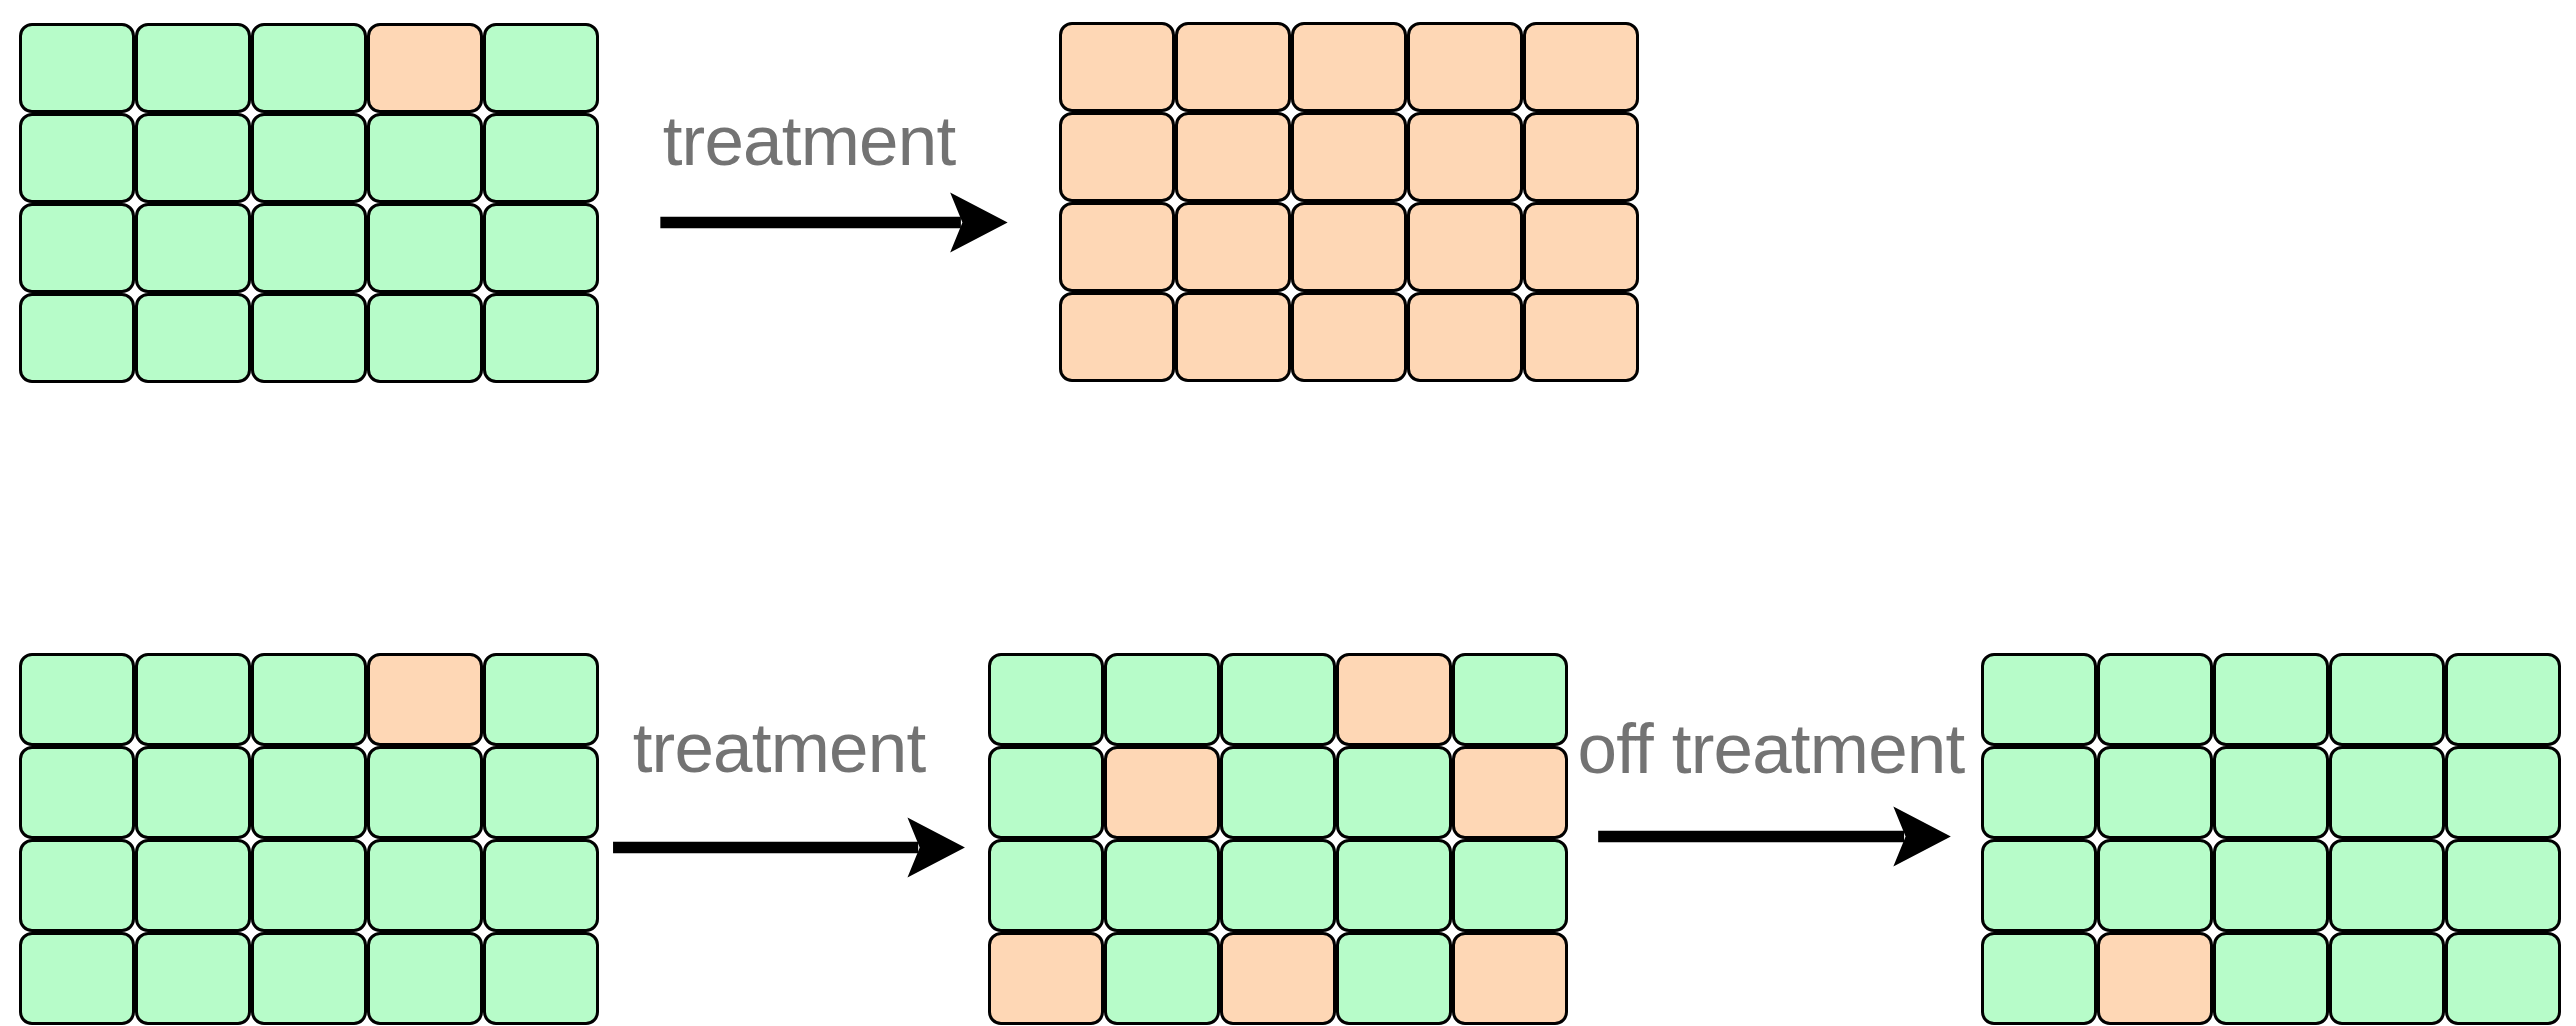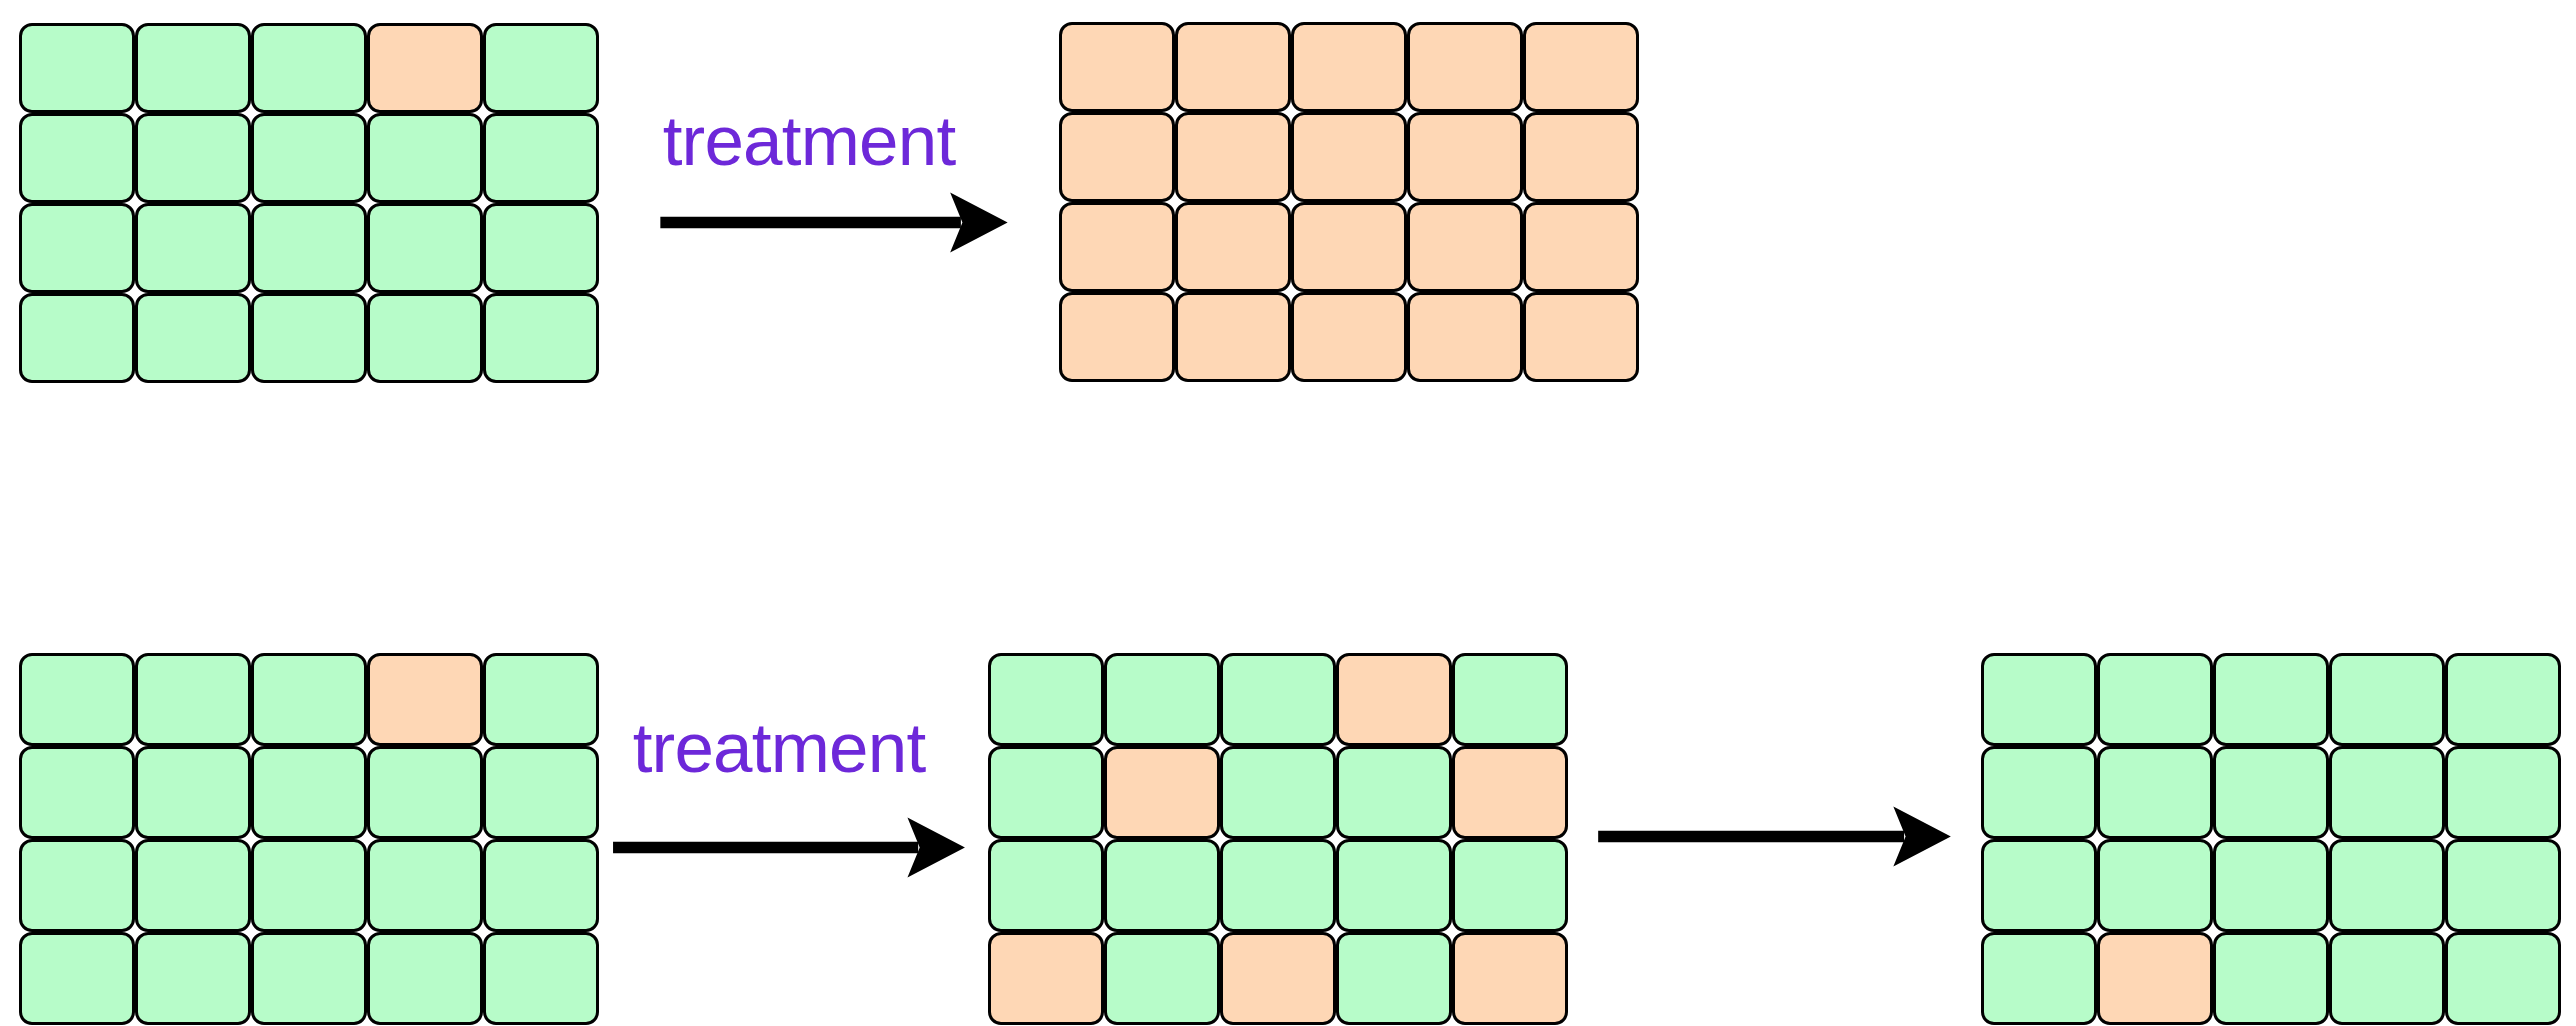--- a/index.html
+++ b/index.html
@@ -40,21 +40,21 @@
   #grid-top-after     { left: 1059px; top: 21.6px;  }
   #grid-bottom-before { left: 18.5px;   top: 653px; }
   #grid-bottom-middle { left: 988px; top: 653px; }
   #grid-bottom-after  { left: 1981px; top: 653px; }
 
   .flow-label {
     position: absolute;
     transform: translateX(-50%);
     font-size: 71px;
     line-height: 1;
-    color: #6d28d9;
+    color: #737373;
     white-space: nowrap;
     letter-spacing: -0.8px;
   }
   #label-top-treatment    { left: 809px; top: 105px; }
   #label-bottom-treatment { left: 779px; top: 712px; }
   #label-off-treatment    { left: 1771px; top: 713px; }
 
   .flow-arrow { position: absolute; }
   #arrow-top             { left: 659px;  top: 188px;  }
   #arrow-bottom-left     { left: 612px;  top: 813px; }
@@ -164,20 +164,21 @@
       <div class="cell"></div>
       <div class="cell"></div>
       <div class="cell"></div>
       <div class="cell orange"></div>
       <div class="cell"></div>
       <div class="cell orange"></div>
       <div class="cell"></div>
       <div class="cell orange"></div>
     </div>
 
+  <div id="label-off-treatment" class="flow-label">off treatment</div>
 
   <svg id="arrow-bottom-right" class="flow-arrow" width="355" height="69" viewBox="0 0 460 90">
     <line x1="0" y1="45" x2="399" y2="45" stroke="#000000" stroke-width="15"></line>
     <path d="M 460,45 L 385,6 L 401,45 L 385,84 Z" fill="#000000"></path>
   </svg>
 
   <div id="grid-bottom-after" class="cell-grid bottom-row">
       <div class="cell"></div>
       <div class="cell"></div>
       <div class="cell"></div>

